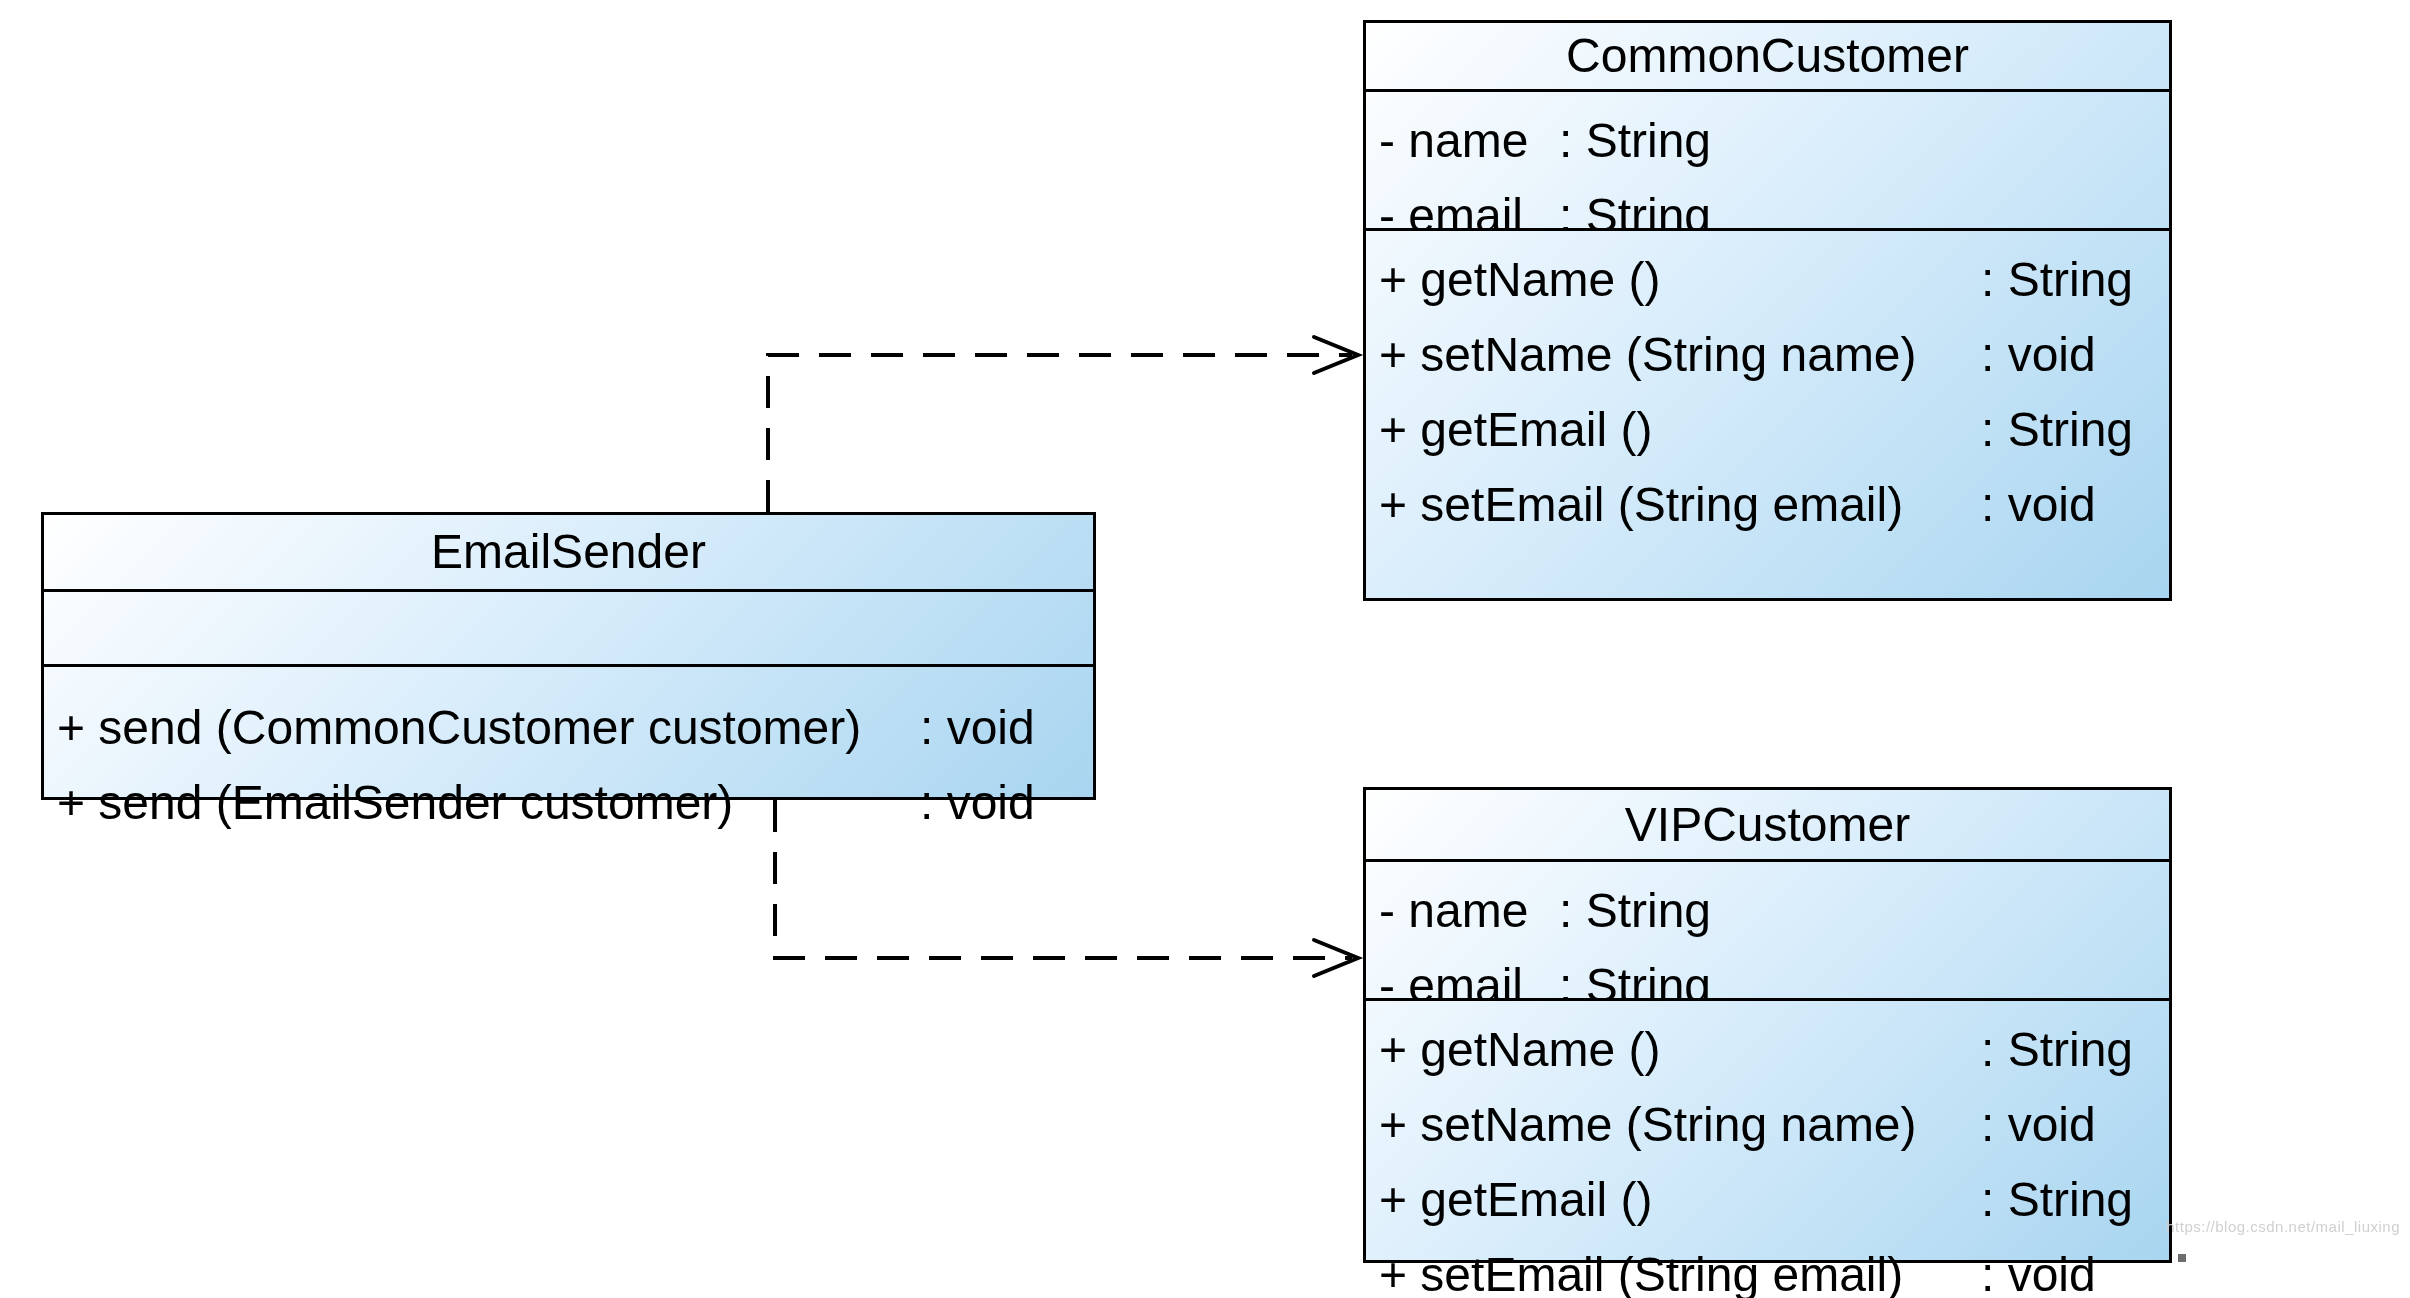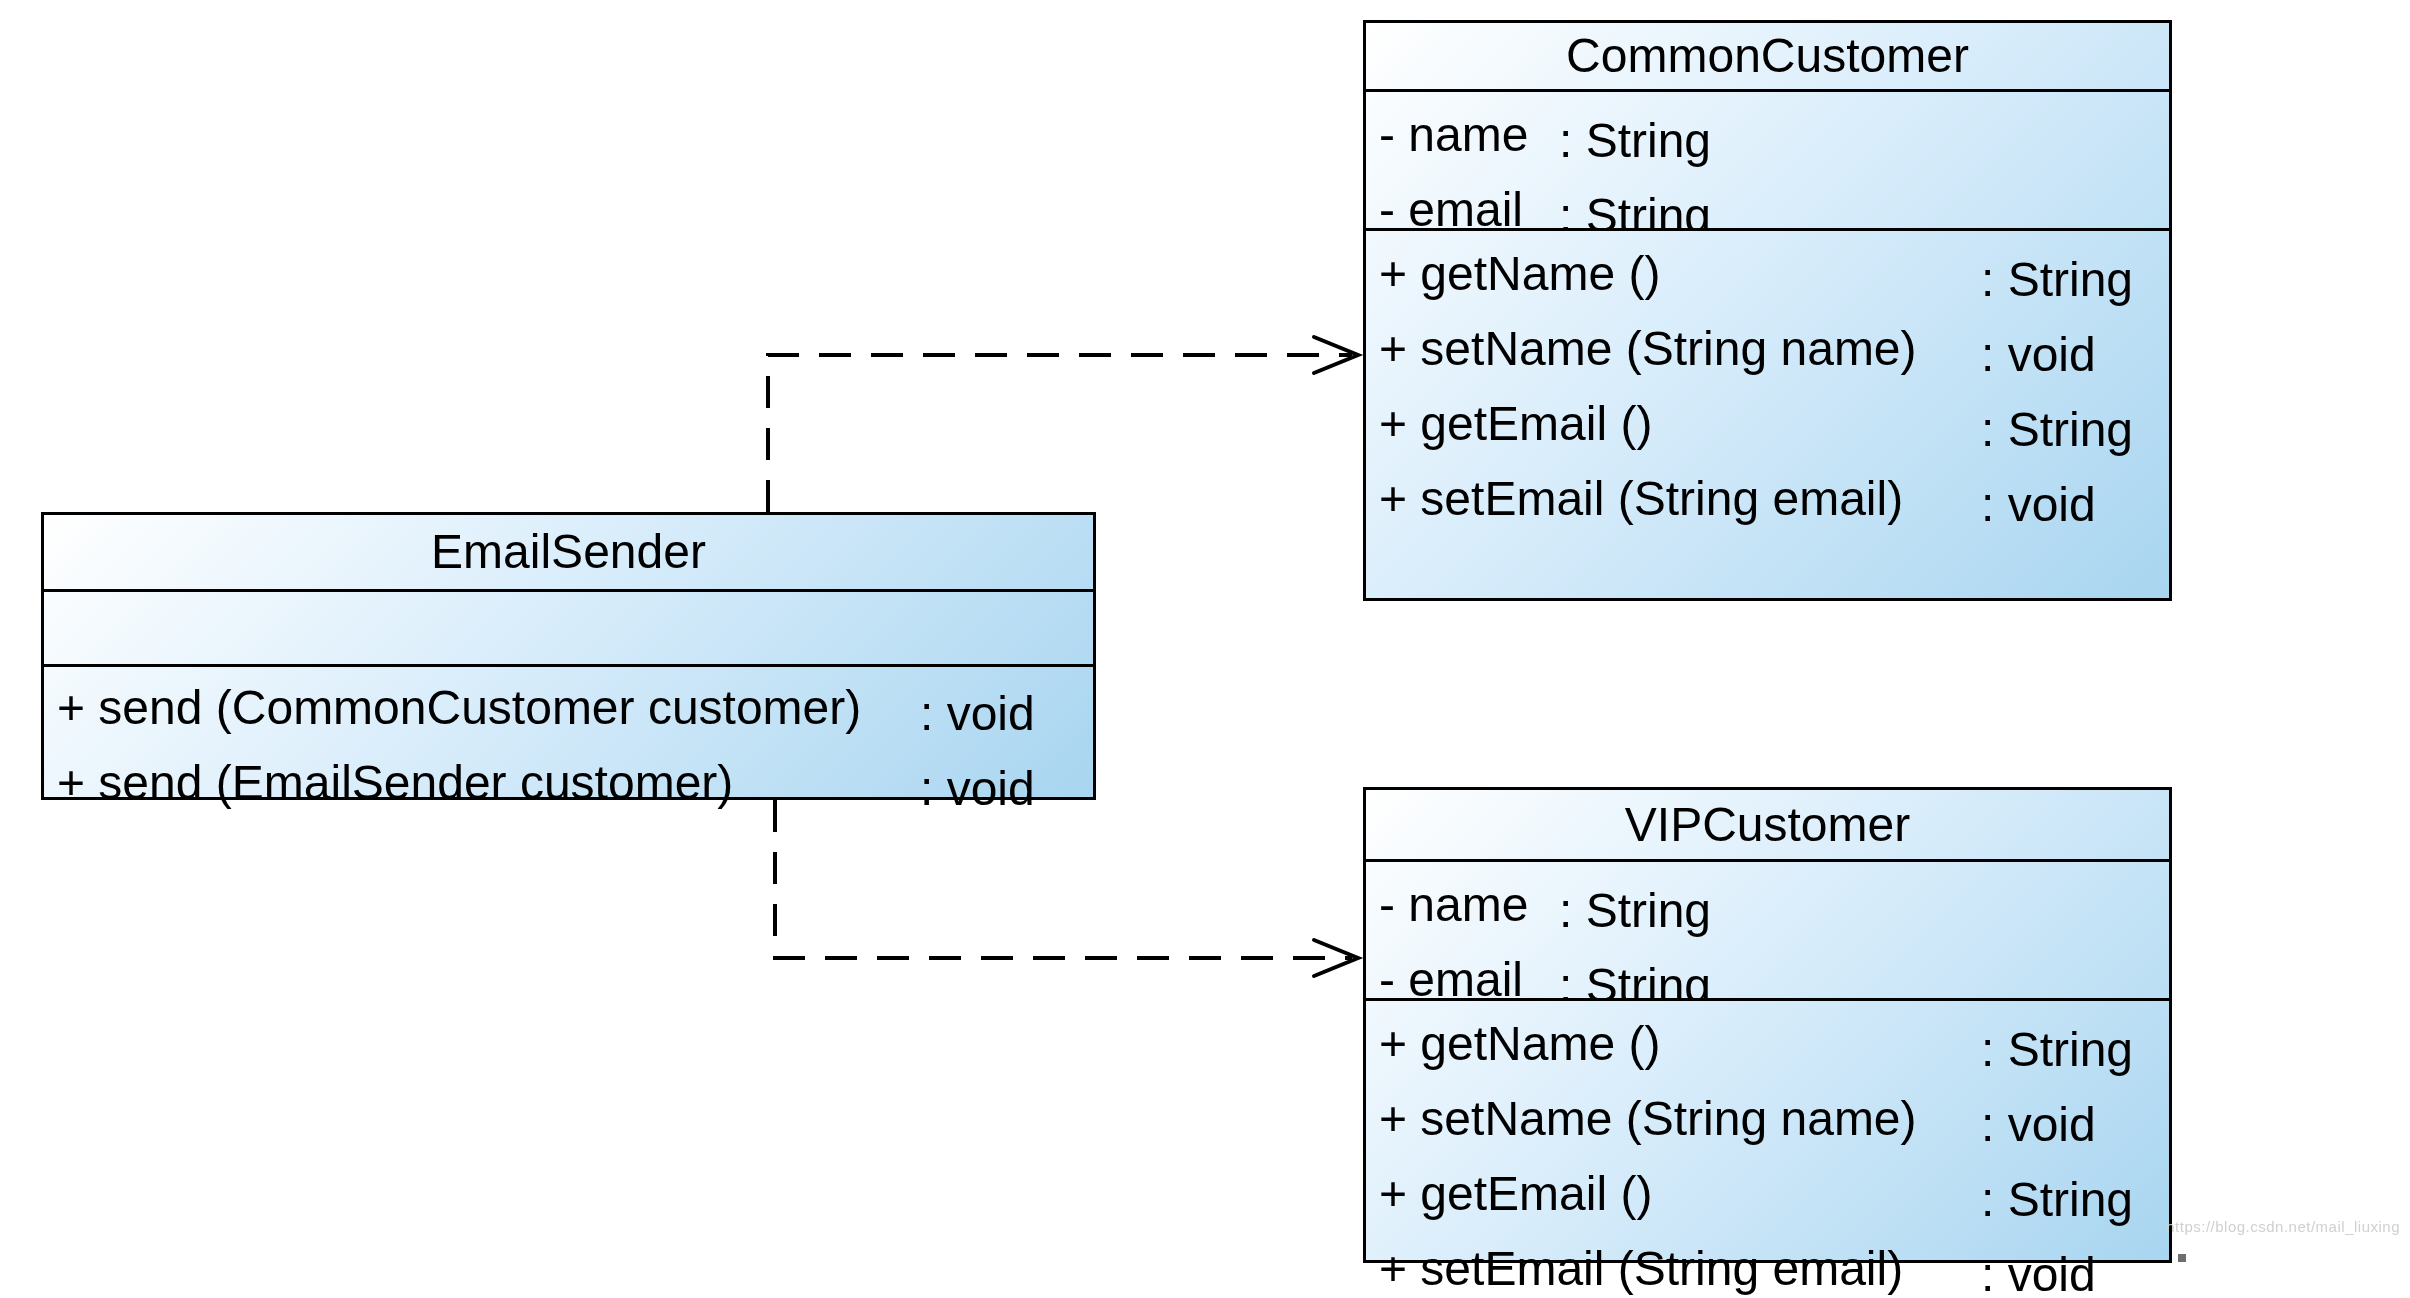--- a/index.html
+++ b/index.html
@@ -48,21 +48,21 @@
     overflow: hidden;
   }
   .c-attrs, .c-methods {
     box-sizing: border-box;
     padding: 5px 13px 0 13px;
     overflow: hidden;
   }
   .c-attrs { border-bottom: 3px solid var(--box-border, #000000); }
   .row {
     display: flex;
-    align-items: center;
+    align-items: flex-end;
     line-height: 63px;
     font-size: 48px;
     white-space: nowrap;
   }
   .a-sig { display: inline-block; width: 180px; flex: 0 0 auto; }
   .m-sig { flex: 1 1 auto; }
   .typ   { flex: 0 0 175px; text-align: left; margin-top: 12px; }
   .typ-narrow { flex: 0 0 160px; }
   .watermark {
     position: absolute;
@@ -91,21 +91,21 @@
     </g>
     <g>
       <path class="conn-dash" d="M775,800 L775,958 L1352,958"></path>
       <path class="conn-head" d="M1314,940 L1358,958 L1314,976"></path>
     </g>
   </svg>
 
   <div class="class-box" style="left:41px; top:512px; width:1055px; height:288px;">
     <div class="c-title" style="height:77px; line-height:74px;">EmailSender</div>
     <div class="c-attrs" style="height:75px;"></div>
-    <div class="c-methods" style="padding-top:3px;border-radius:31px;">
+    <div class="c-methods" style="padding-top:17px;border-radius:31px;">
       <div class="row">
         <span class="m-sig">+ send (CommonCustomer customer)</span>
         <span class="typ typ-narrow">: void</span>
       </div>
       <div class="row">
         <span class="m-sig">+ send (EmailSender customer)</span>
         <span class="typ typ-narrow">: void</span>
       </div>
     </div>
   </div>

